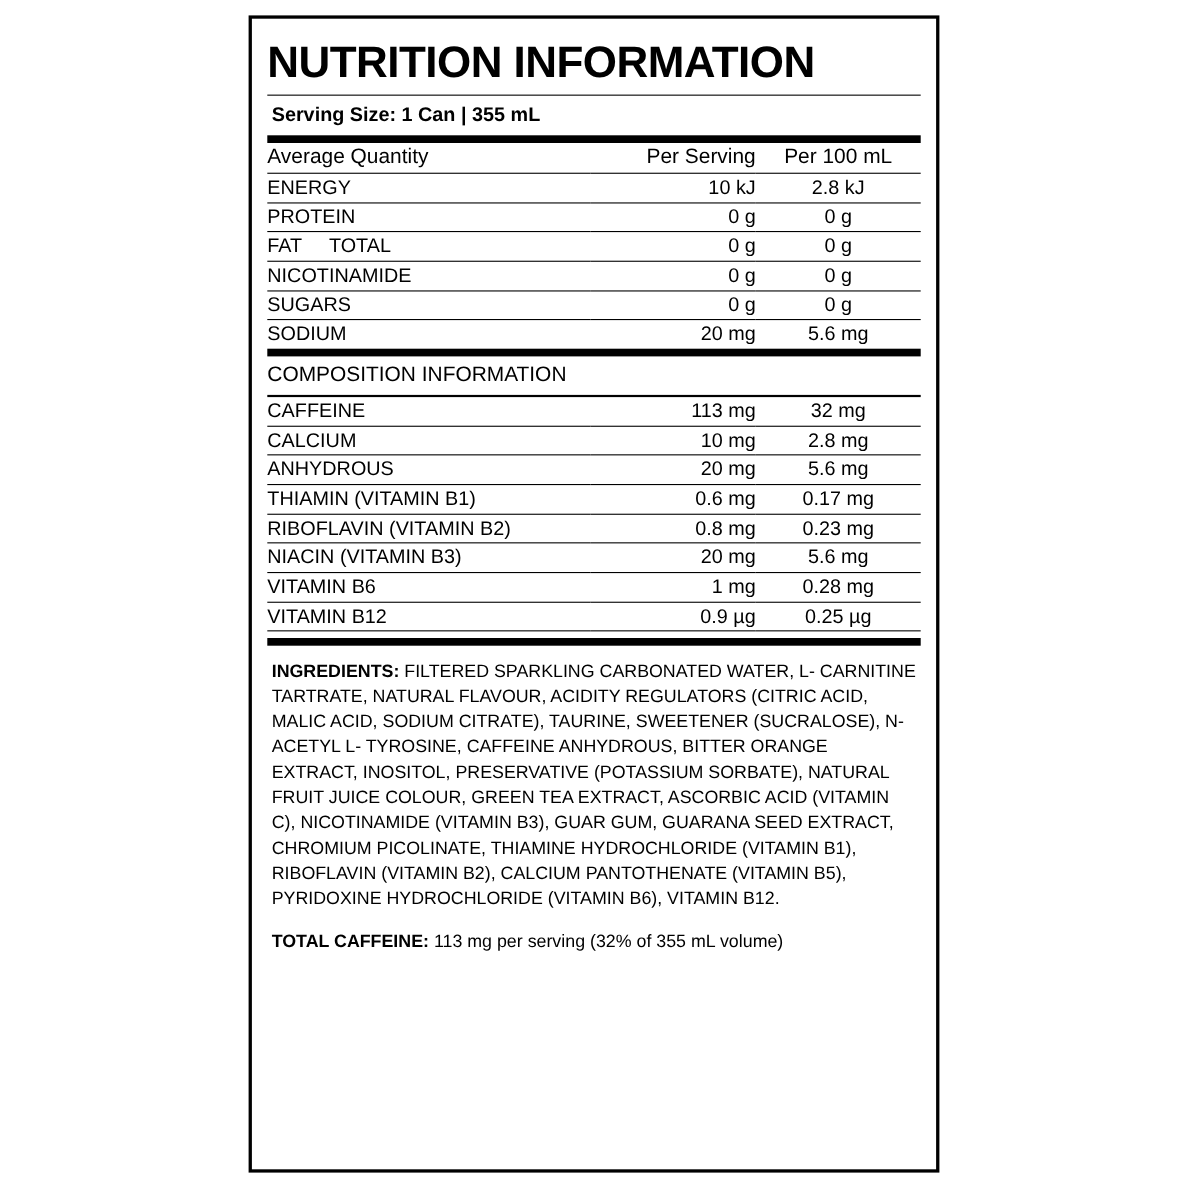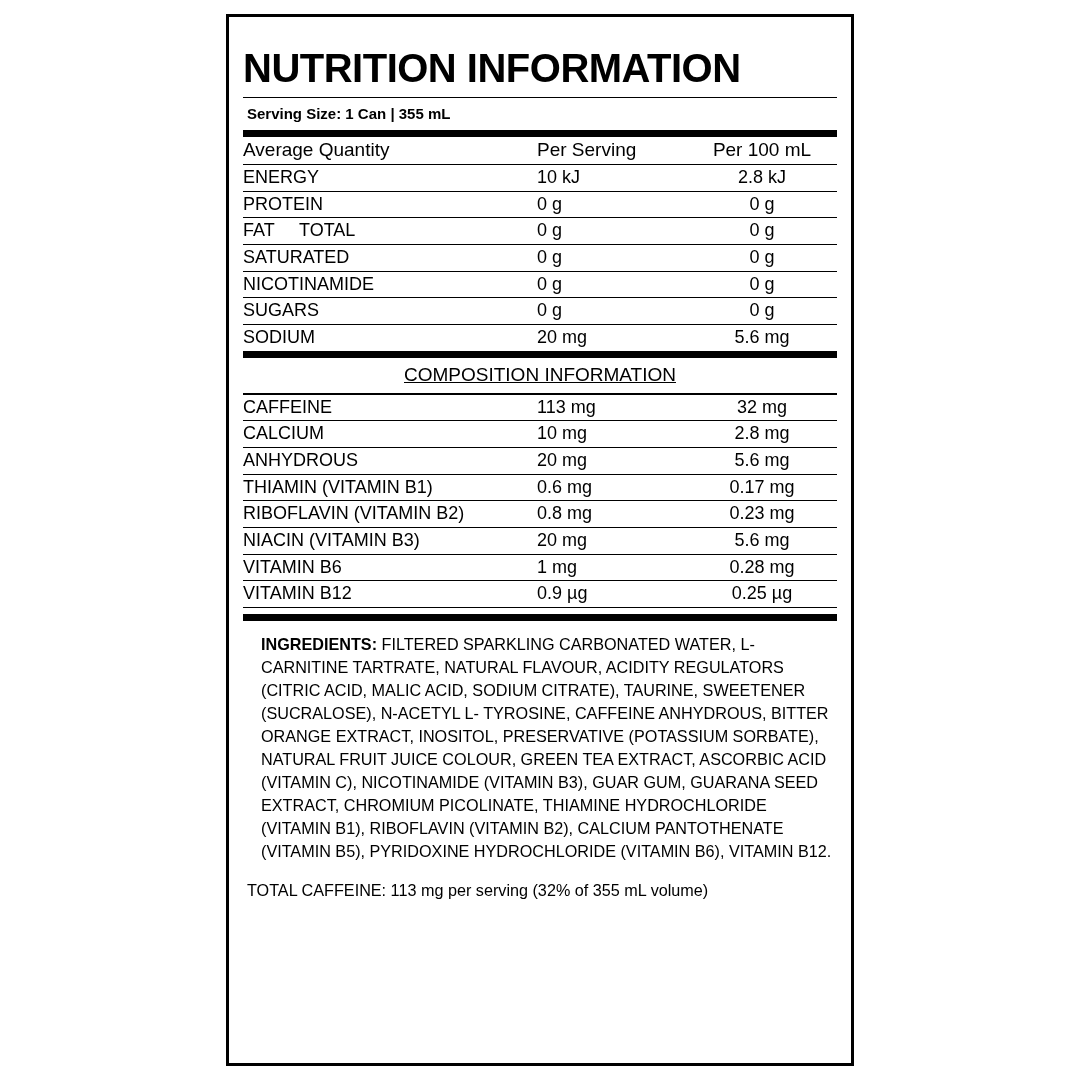--- a/index.html
+++ b/index.html
@@ -23,39 +23,39 @@
     box-sizing: border-box;
     border: 3px solid #000;
     background: #fff;
     padding: 0 14px;
   }
   .title {
     font-size: 40px;
     font-weight: bold;
     letter-spacing: -0.5px;
     line-height: 1.05;
-    margin-top: 30px;
+    margin-top: 19px;
     margin-bottom: 8px;
     text-align: left;
     white-space: nowrap;
   }
   .rule-thin {
     border-bottom: 1px solid #000;
     margin: 0;
   }
   .rule-thick {
     border-bottom: 7px solid #000;
     margin: 0;
   }
   .rule-med {
     border-bottom: 2px solid #000;
     margin: 0;
   }
   .serving {
-    font-size: 15px;
+    font-size: 18px;
     font-weight: bold;
     padding: 7px 0 8px 4px;
   }
   table.nut {
     width: 100%;
     border-collapse: collapse;
     font-size: 18px;
   }
   table.nut td {
     padding: 2px 0 3px 0;
@@ -66,53 +66,50 @@
   }
   table.nut tr.no-line td {
     border-bottom: none;
   }
   td.label {
     text-align: left;
     padding-left: 4px;
     white-space: pre;
   }
   td.c1 {
-    text-align: left;
+    text-align: right;
     width: 150px;
     padding-right: 6px;
   }
   td.c2 {
     text-align: center;
     width: 150px;
     padding-right: 4px;
   }
   .hdr td {
     font-size: 19px;
     padding-bottom: 6px;
   }
   .indent2 { padding-left: 62px; }
   .comp-title {
-    text-align: center;
     font-size: 19px;
     padding: 6px 0 7px 0;
-    text-decoration: underline;
   }
   .ingredients {
     font-size: 16.2px;
     line-height: 1.42;
     padding: 12px 4px 0 4px;
     text-align: left;
-    margin-left: 14px;
   }
   .ingredients b { font-weight: bold; }
   .total-caffeine {
     font-size: 16.2px;
     padding: 18px 4px 0 4px;
   }
-  .total-caffeine b { font-weight: normal; }
+  .total-caffeine b { font-weight: bold; }
   .spacer-sm { height: 6px; }
 </style>
 </head>
 <body>
 
 <div class="panel">
 
   <div class="title">NUTRITION INFORMATION</div>
   <div class="rule-thin"></div>
 
@@ -135,25 +132,20 @@
         <td class="label">PROTEIN</td>
         <td class="c1">0 g</td>
         <td class="c2">0 g</td>
       </tr>
       <tr>
         <td class="label">FAT     TOTAL</td>
         <td class="c1">0 g</td>
         <td class="c2">0 g</td>
       </tr>
       <tr>
-        <td class="label indent2">SATURATED</td>
-        <td class="c1">0 g</td>
-        <td class="c2">0 g</td>
-      </tr>
-      <tr>
         <td class="label">NICOTINAMIDE</td>
         <td class="c1">0 g</td>
         <td class="c2">0 g</td>
       </tr>
       <tr>
         <td class="label indent2">SUGARS</td>
         <td class="c1">0 g</td>
         <td class="c2">0 g</td>
       </tr>
       <tr class="no-line">

